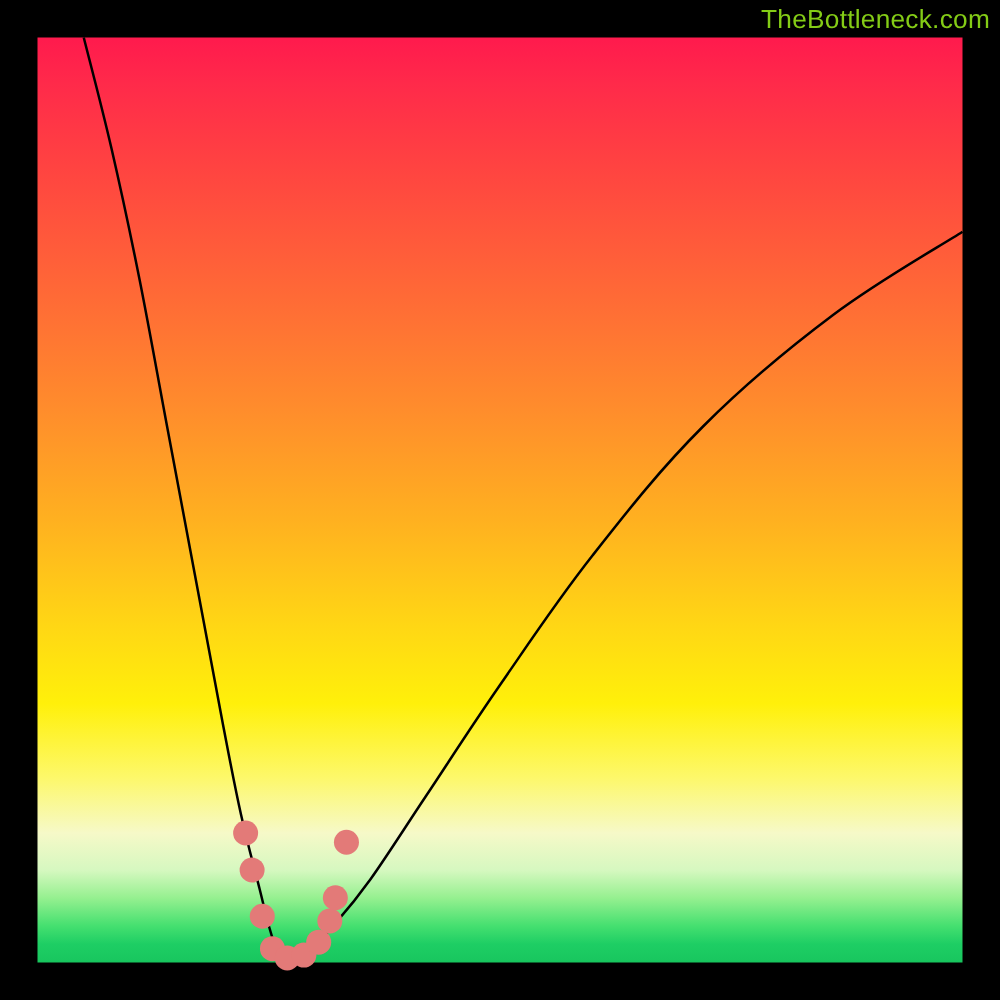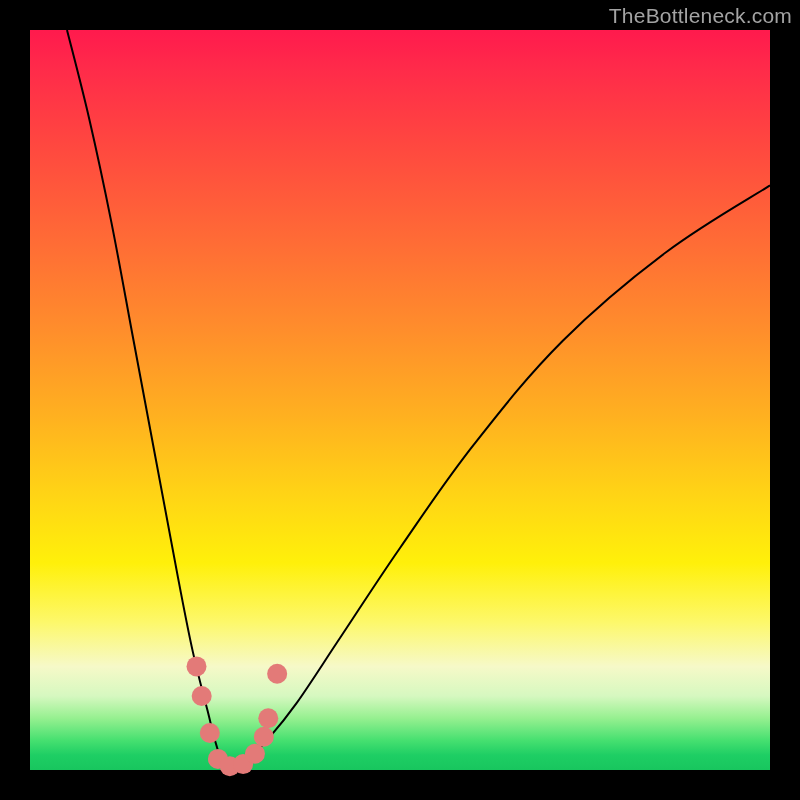--- a/index.html
+++ b/index.html
@@ -36,21 +36,21 @@
       #18c65e 100%
     );
   }
   
   .watermark {
     position: absolute;
     top: 4px;
     right: 8px;
     font-family: Arial, Helvetica, sans-serif;
     font-size: 21px;
-    color: #a3a3a3;
+    color: #84cc16;
     font-weight: 400;
     letter-spacing: 0.2px;
   }
   
   svg.curves {
     position: absolute;
     left: 0;
     top: 0;
     width: 740px;
     height: 740px;

